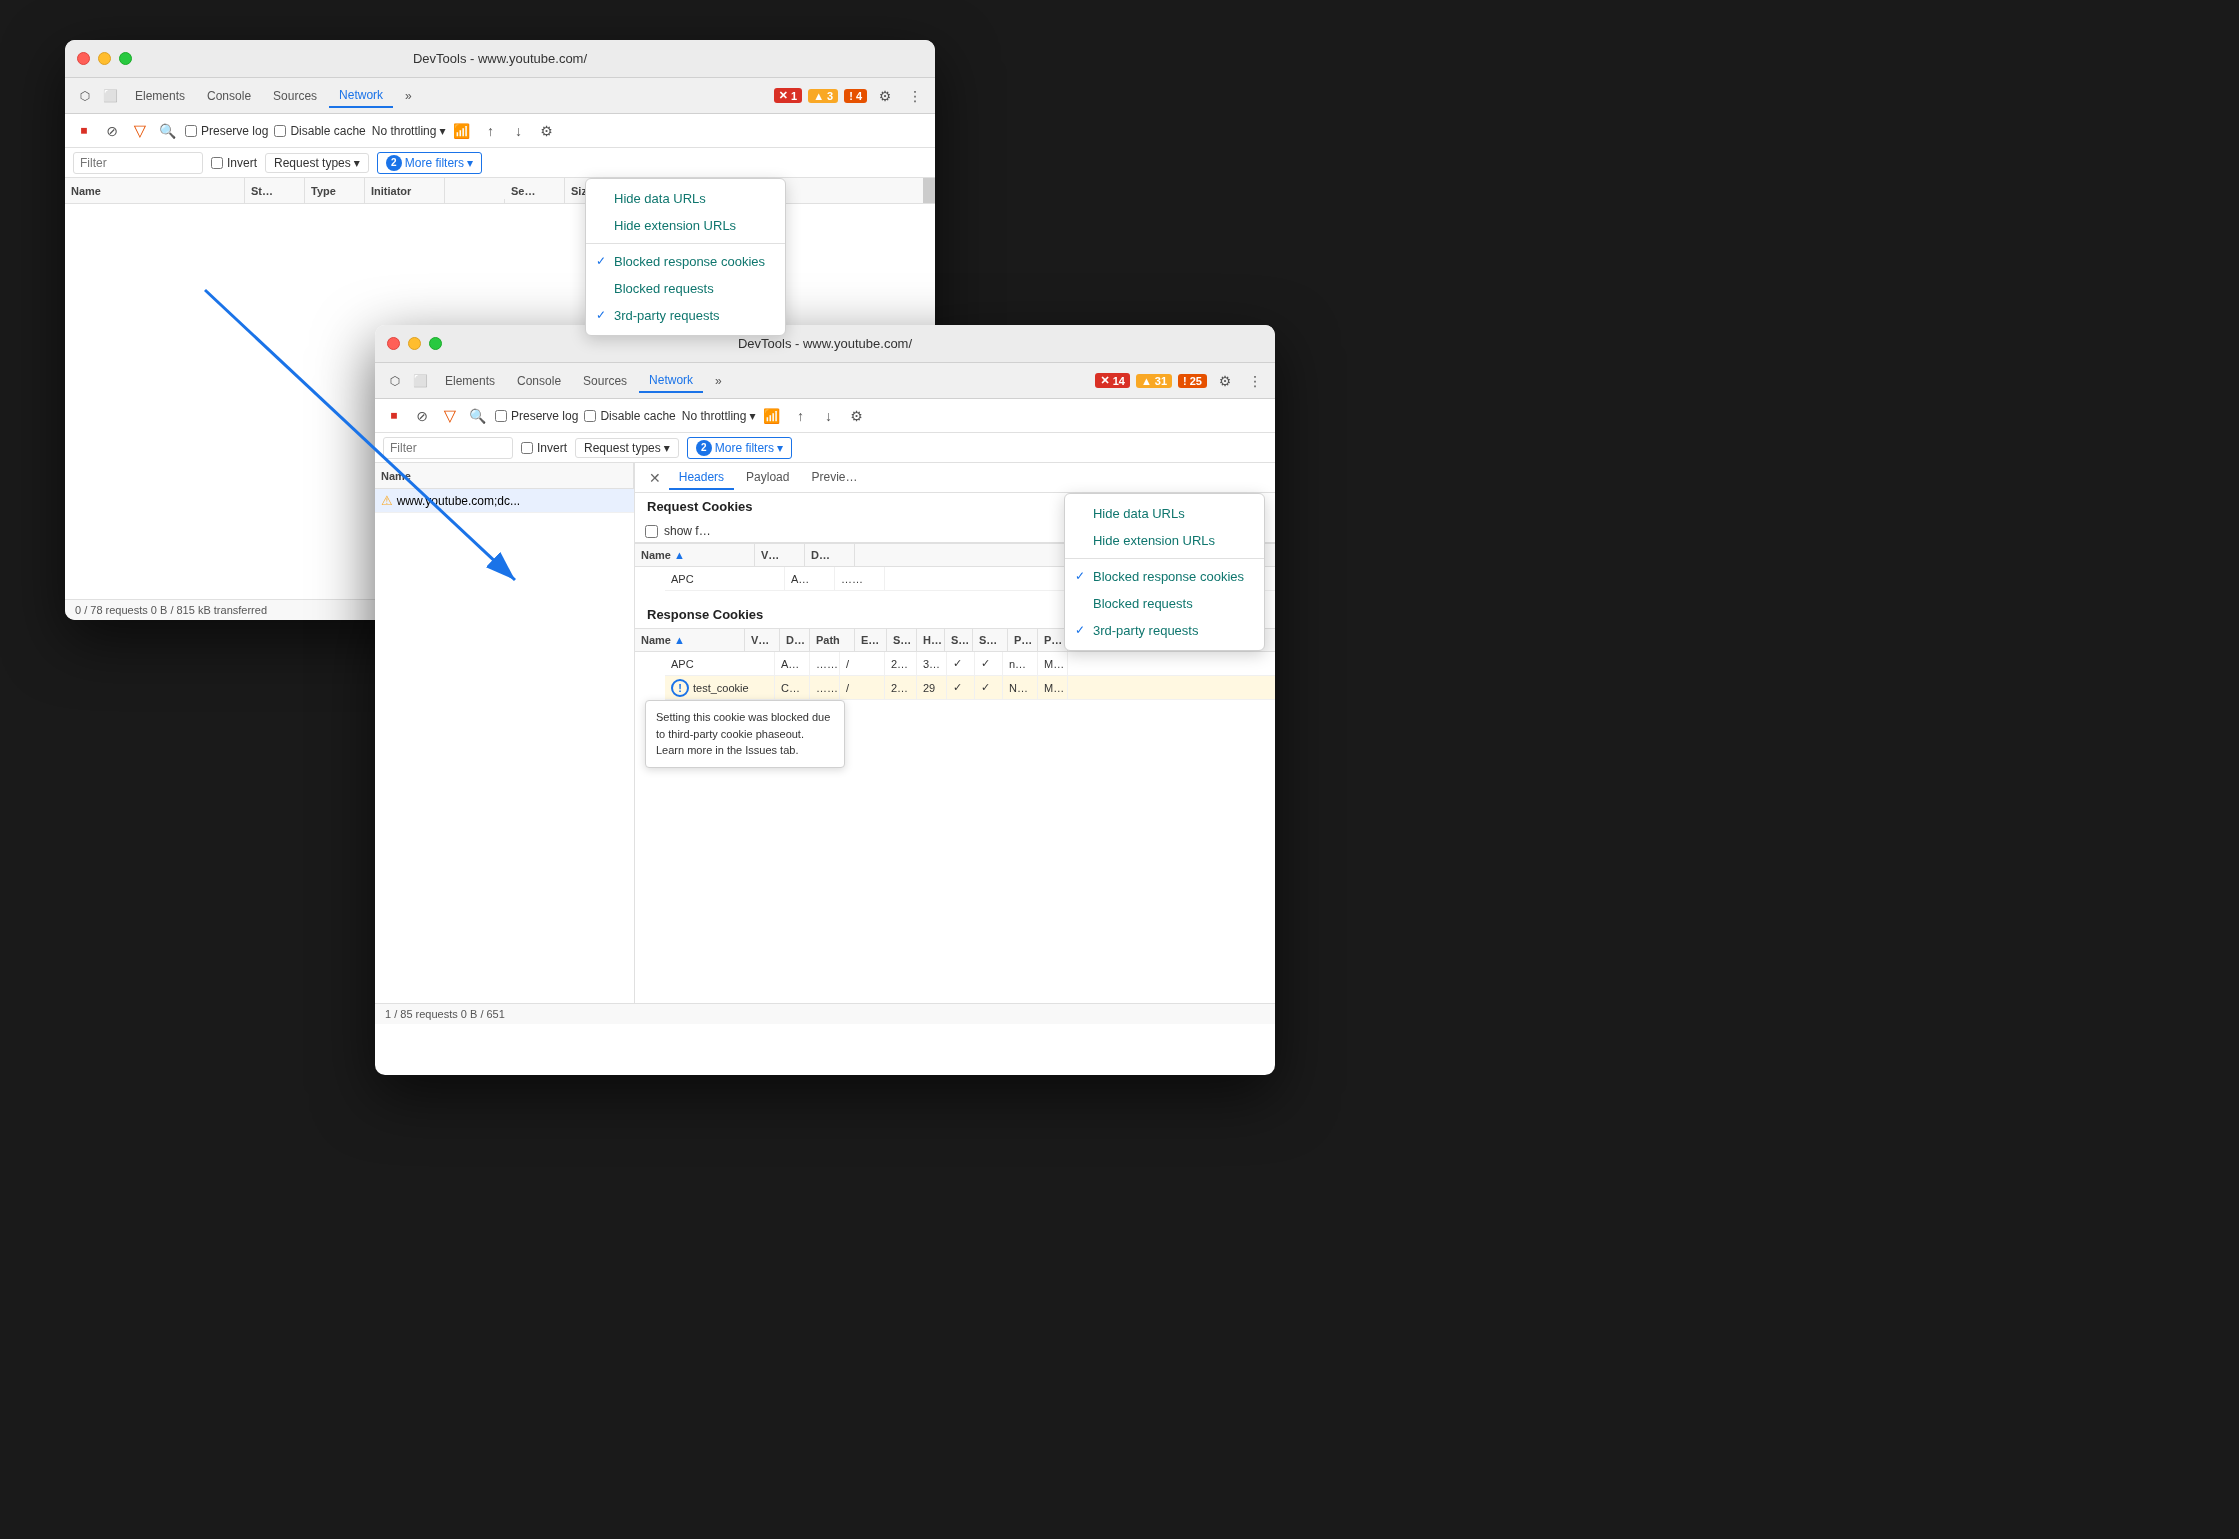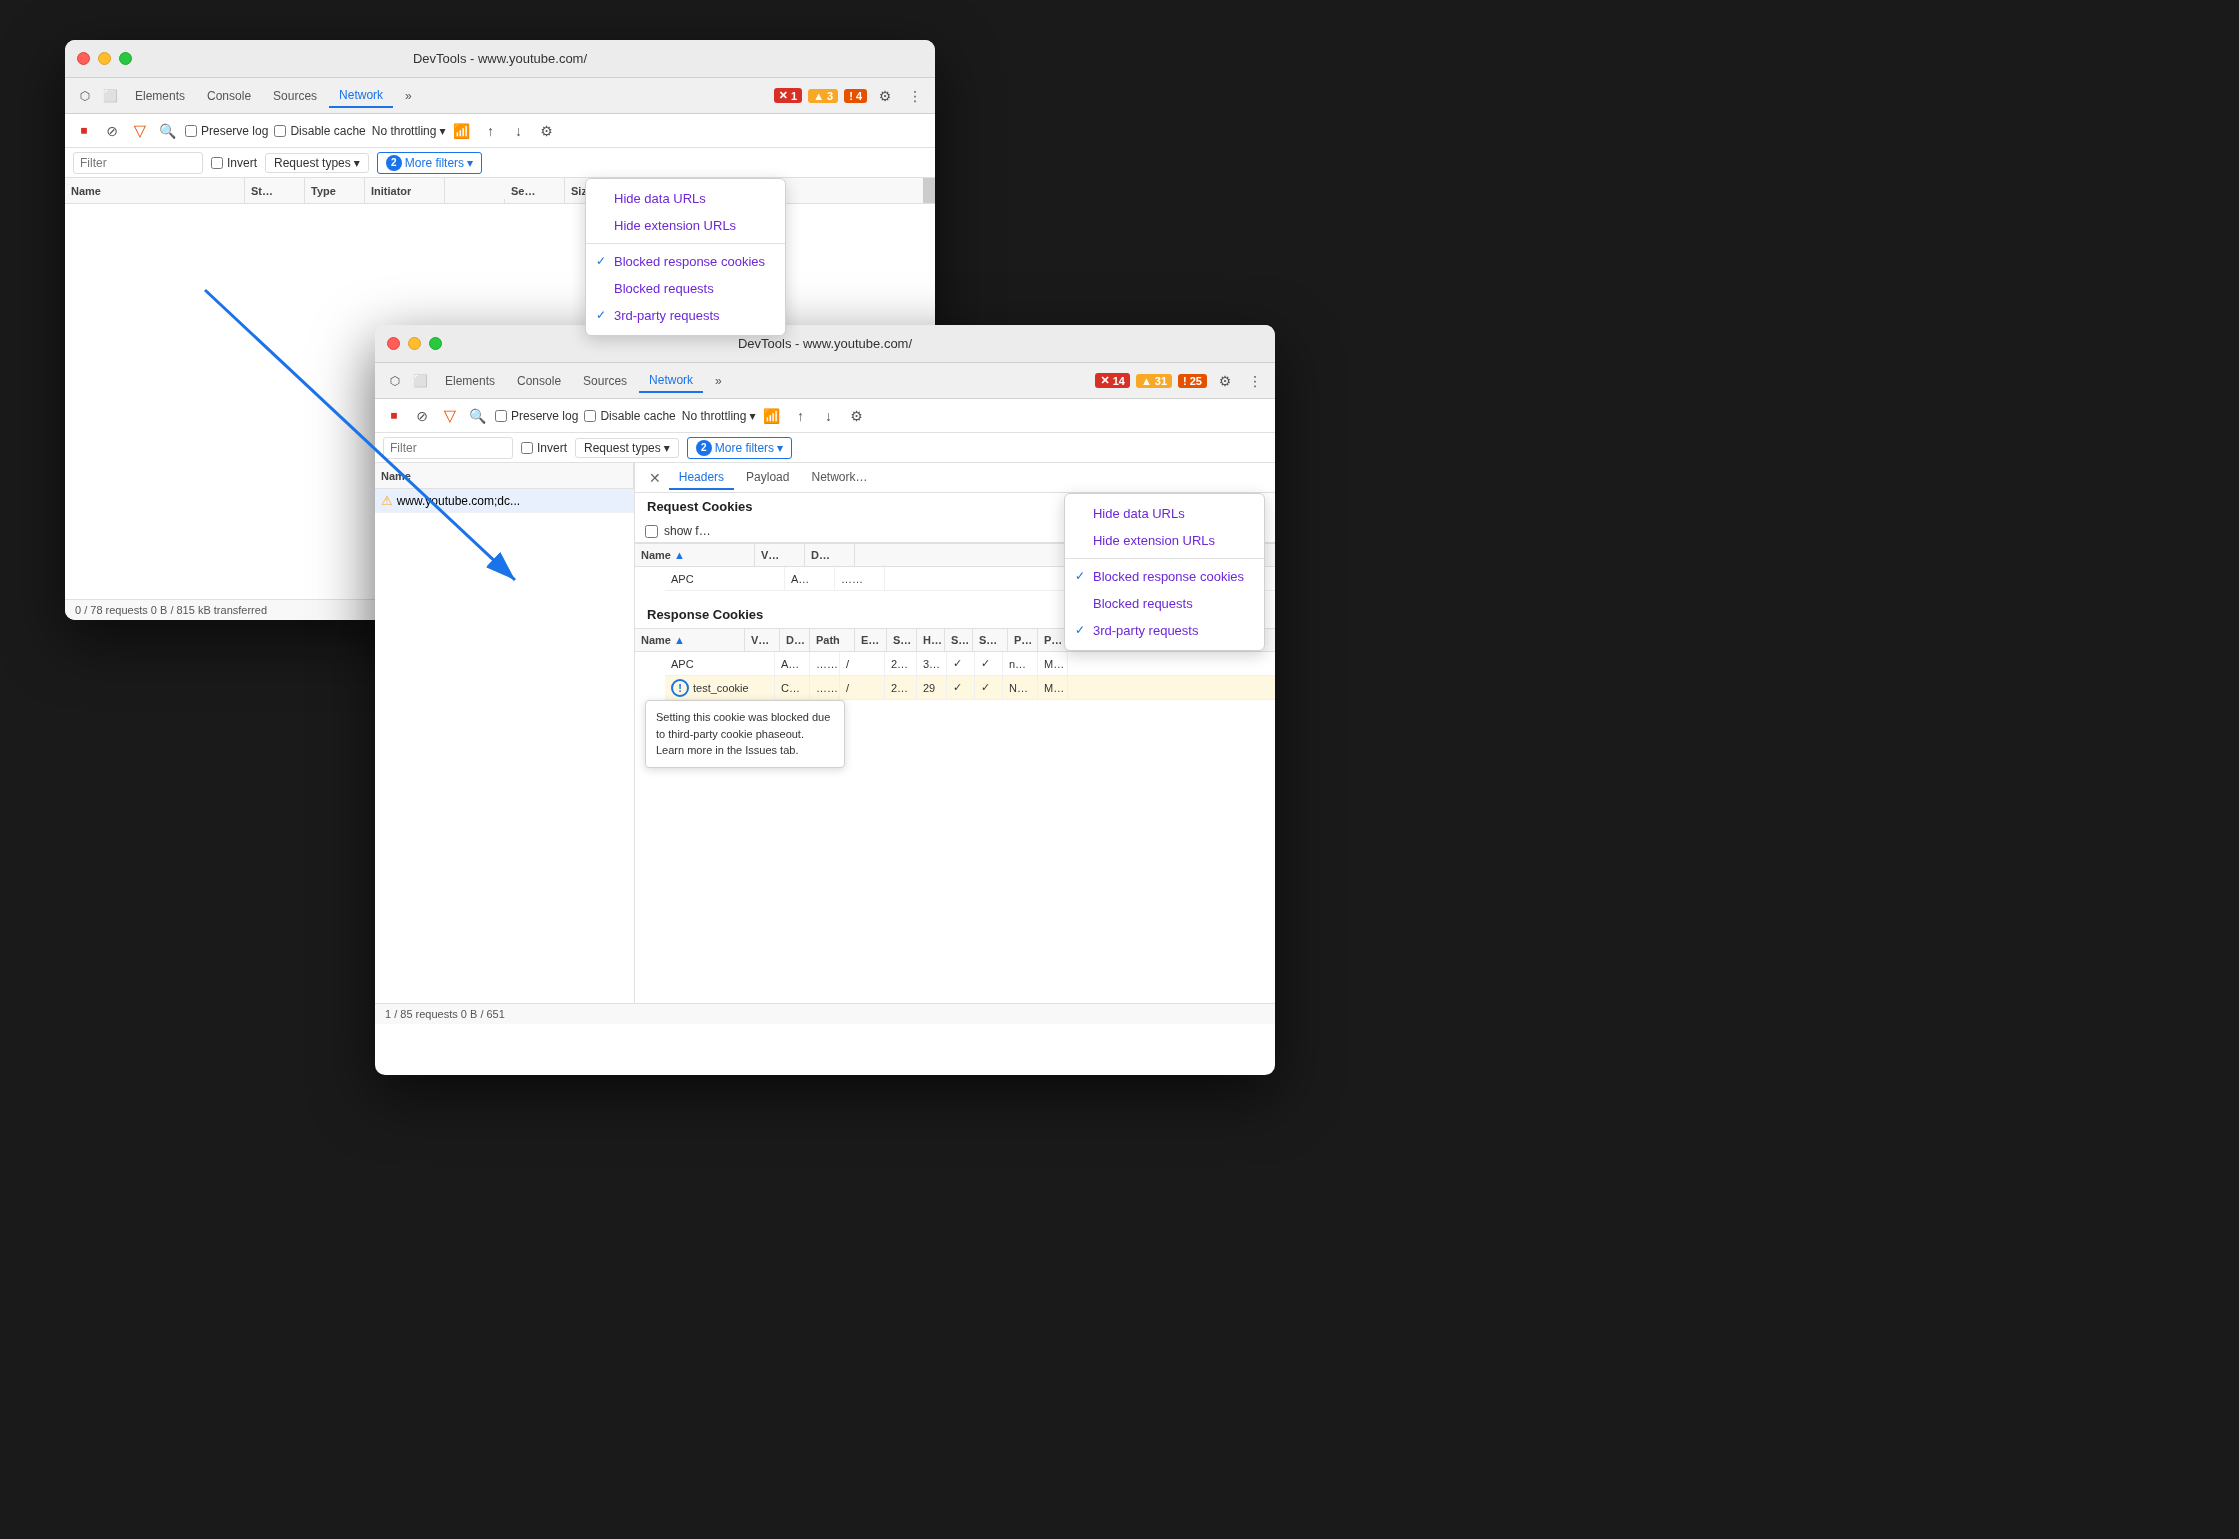--- a/index.html
+++ b/index.html
@@ -254,21 +254,21 @@
       box-shadow: 0 4px 16px rgba(0,0,0,0.18);
       padding: 6px 0;
       min-width: 200px;
       position: absolute;
       z-index: 100;
     }
 
     .dropdown-item {
       padding: 6px 20px 6px 28px;
       font-size: 13px;
-      color: #6d28d9;
+      color: #0f766e;
       cursor: pointer;
       position: relative;
       white-space: nowrap;
     }
 
     .dropdown-item.checked::before {
       content: '✓';
       position: absolute;
       left: 10px;
       color: #1a73e8;
@@ -634,21 +634,21 @@
         <span>www.youtube.com;dc...</span>
       </div>
     </div>
 
     <div style="flex:1;display:flex;flex-direction:column;overflow:hidden;position:relative;">
 
       <div class="tabs-panel">
         <span class="close-x">✕</span>
         <div class="panel-tab active">Headers</div>
         <div class="panel-tab">Payload</div>
-        <div class="panel-tab">Network…</div>
+        <div class="panel-tab">Previe…</div>
       </div>
 
       <div style="overflow-y:auto;flex:1;">
 
         <div class="cookies-section-title">Request Cookies</div>
 
         <div class="show-filter-row">
           <input type="checkbox" style="">
           <span>show f…</span>
         </div>

